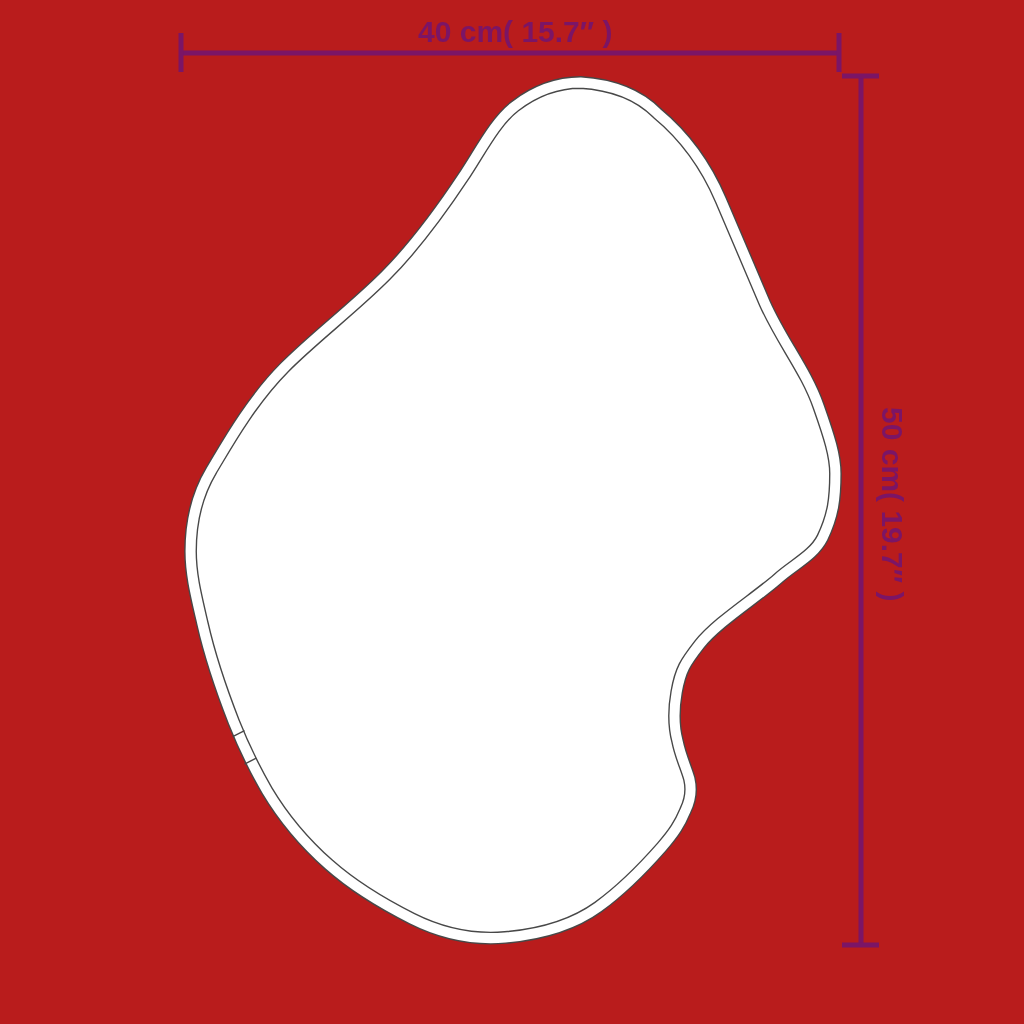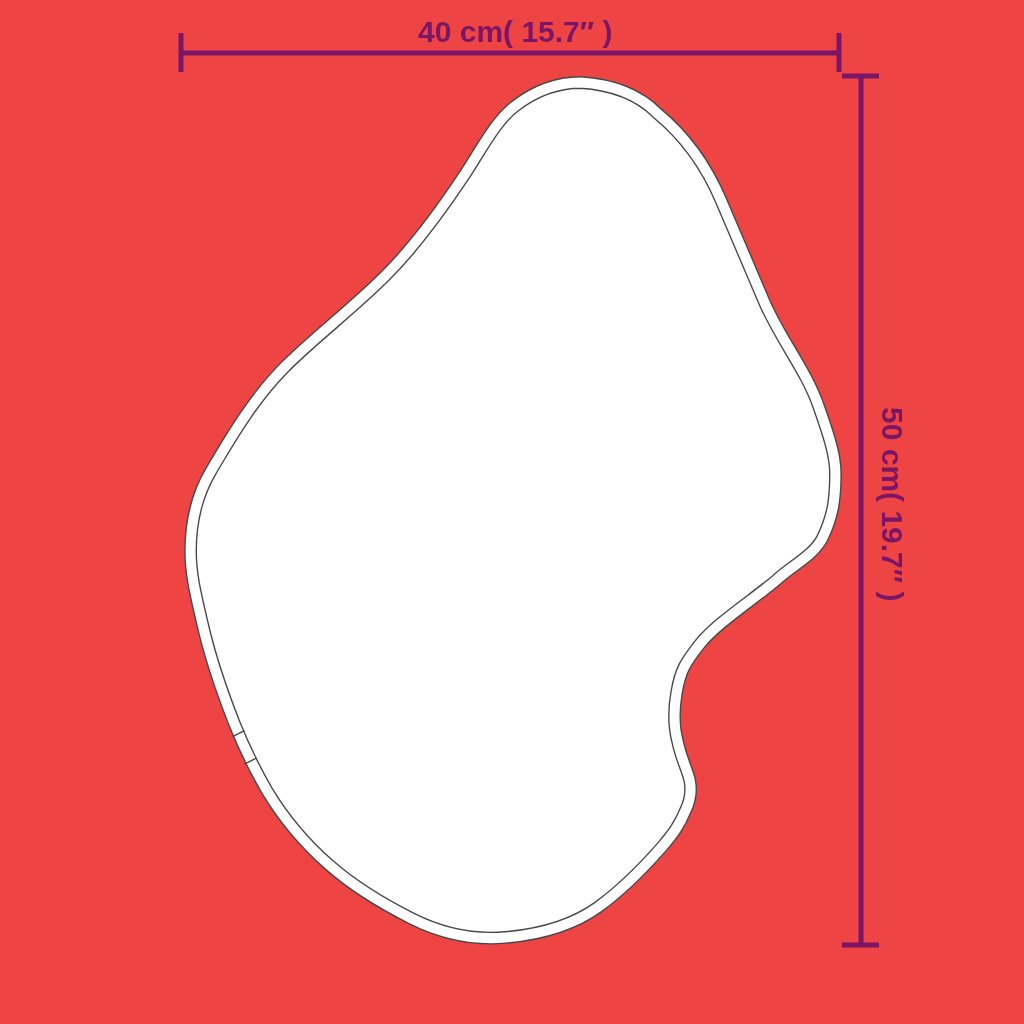--- a/index.html
+++ b/index.html
@@ -4,21 +4,21 @@
 <style>
   html, body {
     margin: 0;
     padding: 0;
     background: #ffffff;
   }
   .stage {
     position: relative;
     width: 1024px;
     height: 1024px;
-    background: #ef4444;
+    background: #b91c1c;
     overflow: hidden;
   }
   svg { display: block; }
   .band {
     fill: #ffffff;
     stroke-width: 13;
     stroke-linejoin: round;
   }
   .band-gap {
     fill: none;

